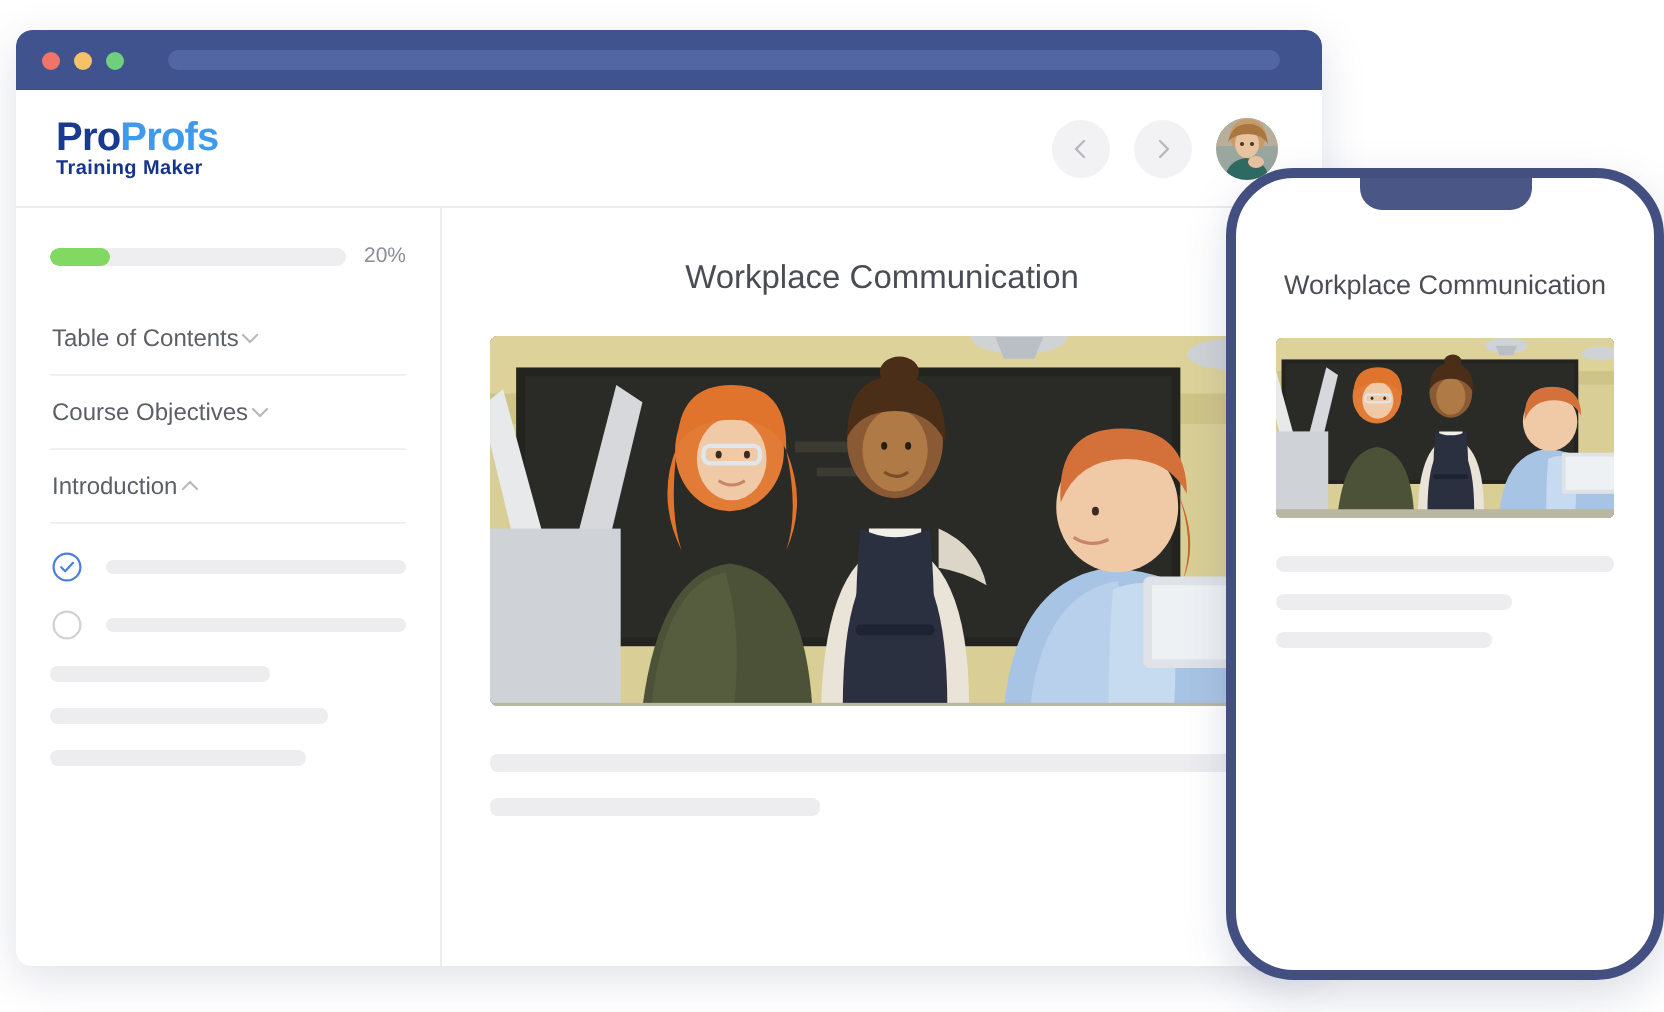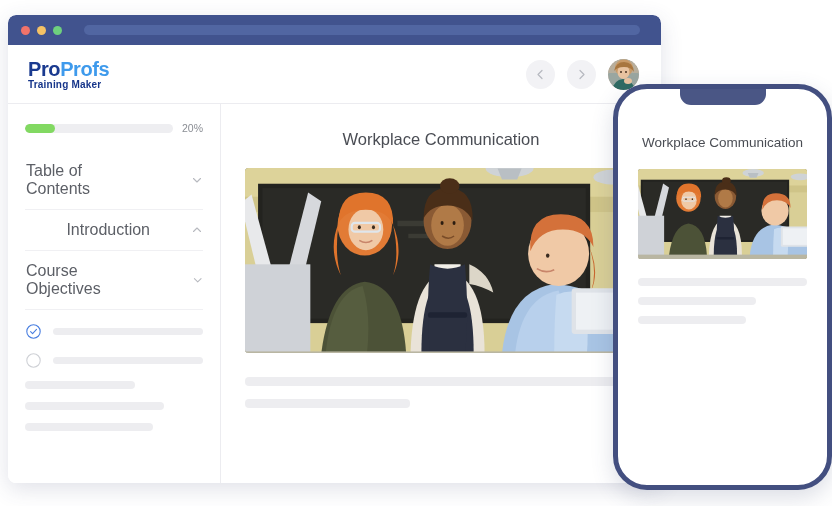--- a/index.html
+++ b/index.html
@@ -76,25 +76,24 @@
     line-height:1.45; margin-bottom:14px;
   }
   .progress-row { display:flex; align-items:center; gap:9px; margin-bottom:17px; }
   .progress-track {
     flex:1; height:9px; background:#eeeef1; border-radius:5px; overflow:hidden;
   }
   .progress-fill { height:100%; background:#82d962; border-radius:5px; }
   .progress-label { font-size:10.5px; color:#8a8d94;text-align:center; }
 
   .nav-item {
-    display:flex; align-items:center; justify-content:flex-end;
+    display:flex; align-items:center; justify-content:flex-start;
     padding: 11px 0 11px 1px;
-    font-size:16px; color:#5c5f66;
+    font-size:12px; color:#5c5f66;
     border-bottom: 1px solid #f0f0f3;
-    gap: 41px;
   }
   .nav-item:last-of-type { border-bottom:none; }
   .chev { color:#b7b9bf; }
 
   .lesson-row { display:flex; align-items:center; gap:12px; margin: 14px 0 0 1px; }
   .circ { width:15px; height:15px; flex:0 0 15px; }
   .lesson-bar { height:7px; background:#ededf0; border-radius:4px; }
   .skel { height:8px; background:#ededf0; border-radius:4px; margin-top:13px; }
 
   
@@ -208,30 +207,30 @@
         </div>
 
         <div class="nav-item">
           <span>Table of Contents</span>
           <svg class="chev" width="12" height="12" viewBox="0 0 12 12">
             <path d="M2.5 4.5 L6 8 L9.5 4.5" fill="none" stroke="#b7b9bf" stroke-width="1.1" stroke-linecap="round" stroke-linejoin="round"></path>
           </svg>
         </div>
 
         <div class="nav-item">
+          <span>Course Objectives</span>
+          <svg class="chev" width="12" height="12" viewBox="0 0 12 12">
+            <path d="M2.5 4.5 L6 8 L9.5 4.5" fill="none" stroke="#b7b9bf" stroke-width="1.1" stroke-linecap="round" stroke-linejoin="round"></path>
+          </svg>
+        </div>
+
+        <div class="nav-item">
           <span>Introduction</span>
           <svg class="chev" width="12" height="12" viewBox="0 0 12 12">
             <path d="M2.5 7.5 L6 4 L9.5 7.5" fill="none" stroke="#b7b9bf" stroke-width="1.1" stroke-linecap="round" stroke-linejoin="round"></path>
-          </svg>
-        </div>
-
-        <div class="nav-item">
-          <span>Course Objectives</span>
-          <svg class="chev" width="12" height="12" viewBox="0 0 12 12">
-            <path d="M2.5 4.5 L6 8 L9.5 4.5" fill="none" stroke="#b7b9bf" stroke-width="1.1" stroke-linecap="round" stroke-linejoin="round"></path>
           </svg>
         </div>
 
         <div class="lesson-row">
           <svg class="circ" viewBox="0 0 15 15">
             <circle cx="7.5" cy="7.5" r="6.7" fill="none" stroke="#4a7fe0" stroke-width="1.1"></circle>
             <path d="M4.6 7.6 L6.6 9.6 L10.5 5.4" fill="none" stroke="#4a7fe0" stroke-width="1.1" stroke-linecap="round" stroke-linejoin="round"></path>
           </svg>
           <div class="lesson-bar" id="lbar0" style="width: 100%;"></div>
         </div>

